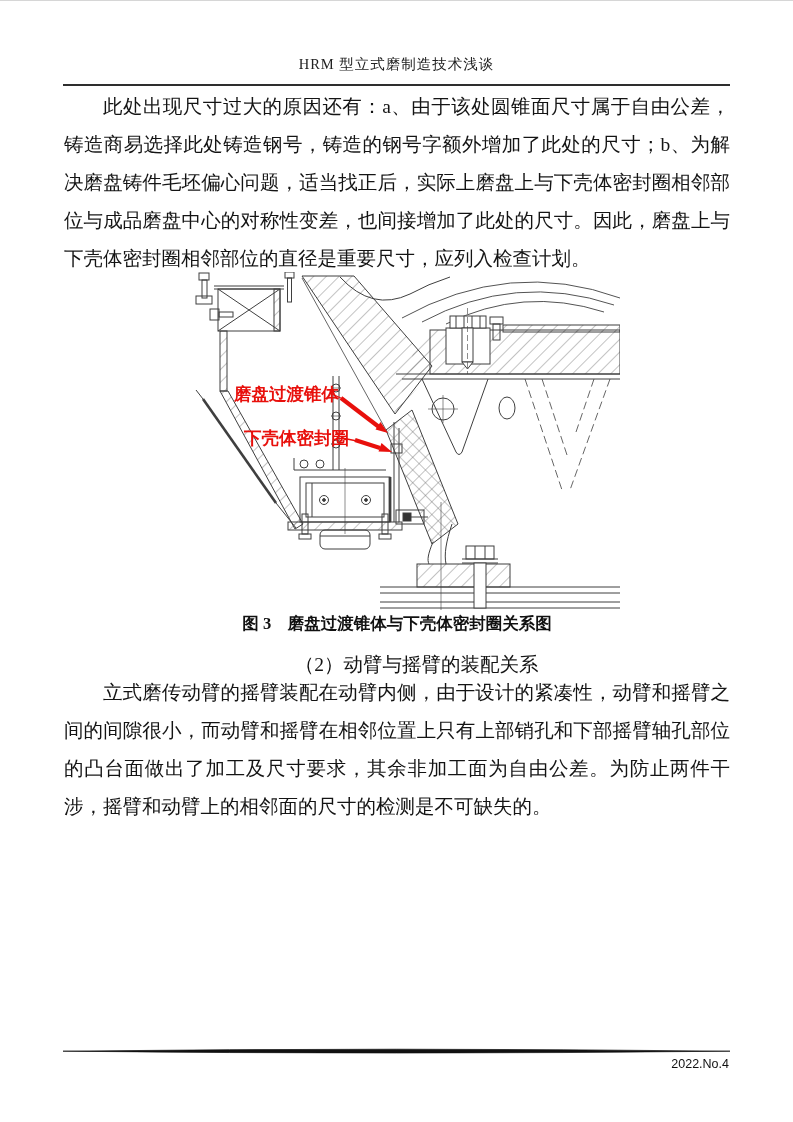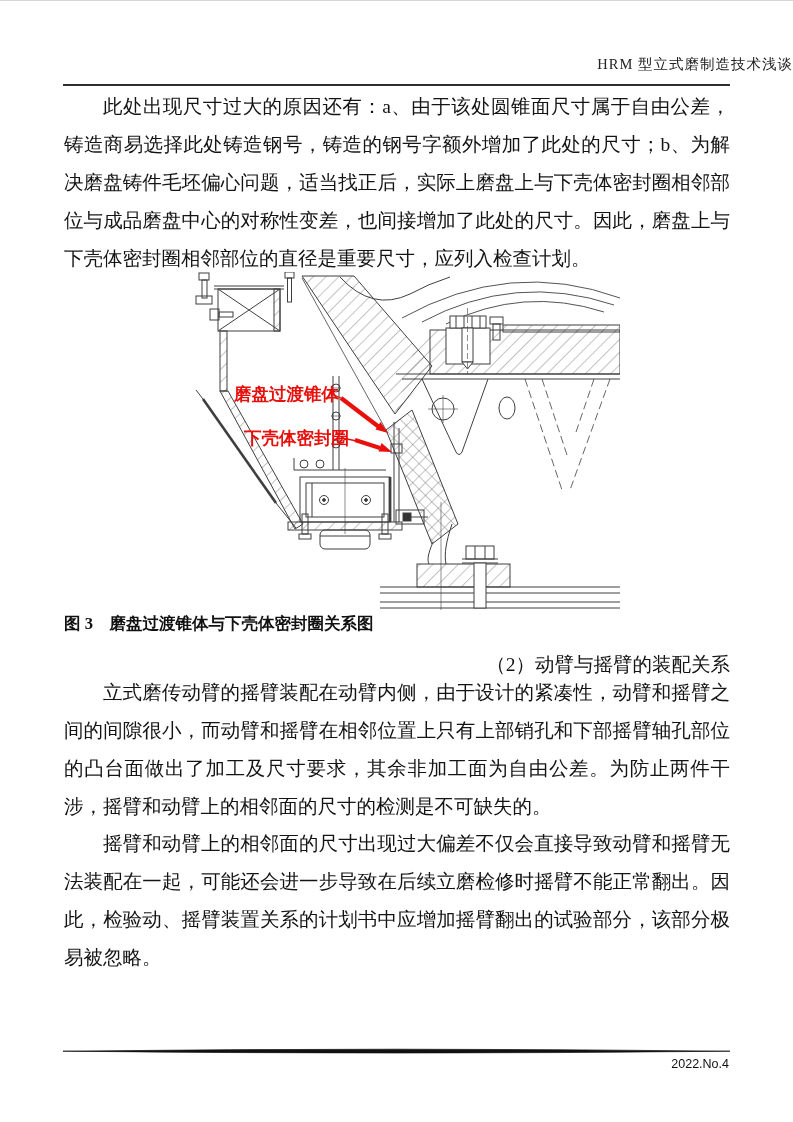--- a/index.html
+++ b/index.html
@@ -1,29 +1,29 @@
 <!DOCTYPE html>
 <html><head>
 <meta charset="utf-8">
 <style>
   html,body{margin:0;padding:0;background:#ffffff;}
   .page{position:relative;width:793px;height:1122px;background:#fff;overflow:hidden;
         font-family:"Liberation Serif","DejaVu Serif",serif;color:#151515;}
   .top-edge{position:absolute;top:0;left:0;width:793px;height:1px;background:#d6d6d6;}
-  .header-title{position:absolute;top:55px;left:0;width:793px;text-align:right;
+  .header-title{position:absolute;top:55px;left:0;width:793px;text-align:center;
         font-size:14.5px;letter-spacing:1px;color:#222;}
   .header-rule{position:absolute;top:84px;left:63px;width:667px;height:2px;background:#2e2e2e;}
   .para{position:absolute;left:64px;width:666px;font-size:19.5px;line-height:38px;
         text-align:justify;text-indent:2em;margin:0;color:#141414;}
   #p1{top:88px;}
-  #heading2{top:646px;text-align:right;}
+  #heading2{top:646px;text-align:center;}
   #p2{top:674px;}
   #p3{top:825px;}
   .fig{position:absolute;top:272px;left:190px;width:430px;height:340px;}
-  .fig-caption{position:absolute;top:613px;left:64px;width:666px;text-align:left;
+  .fig-caption{position:absolute;top:613px;left:64px;width:666px;text-align:center;
         font-weight:bold;font-size:16.5px;margin:0;color:#111;}
   .footer-rule{position:absolute;top:1048px;left:63px;width:667px;height:7px;}
   .footer-page{position:absolute;top:1057px;left:64px;width:666px;text-align:center;
         font-family:"Liberation Sans","DejaVu Sans",sans-serif;font-size:12.5px;color:#111;}
   .footer-issue{position:absolute;top:1057px;right:64px;
         font-family:"Liberation Sans","DejaVu Sans",sans-serif;font-size:12.5px;color:#111;text-align:right;}
   svg text.red-label{font-family:"Liberation Serif","DejaVu Serif",serif;font-weight:bold;}
 </style>
 </head>
 <body>
@@ -201,20 +201,19 @@
       <line x1="152" y1="166" x2="167" y2="169" stroke="#e8100c" stroke-width="1.3"></line>
       <line x1="165" y1="168" x2="190" y2="176" stroke="#e8100c" stroke-width="4.2"></line>
       <polygon points="202,180 188.5,179.5 191.5,171" fill="#e8100c"></polygon>
     </g>
   </svg>
 
   <p class="fig-caption">图 3　磨盘过渡锥体与下壳体密封圈关系图</p>
 
   <p class="para" id="heading2">（2）动臂与摇臂的装配关系</p>
   <p class="para" id="p2">立式磨传动臂的摇臂装配在动臂内侧，由于设计的紧凑性，动臂和摇臂之间的间隙很小，而动臂和摇臂在相邻位置上只有上部销孔和下部摇臂轴孔部位的凸台面做出了加工及尺寸要求，其余非加工面为自由公差。为防止两件干涉，摇臂和动臂上的相邻面的尺寸的检测是不可缺失的。</p>
-  <p class="para" id="p3">摇臂和动臂上的相邻面的尺寸出现过大偏差不仅会直接导致动臂和摇臂无法装配在一起，可能还会进一步导致在后续立磨检修时摇臂不能正常翻出。因此，检验动、摇臂装置关系的计划书中应增加摇臂翻出的试验部分，该部分极易被忽略。</p>
 
   <svg class="footer-rule" viewBox="0 0 667 7" preserveAspectRatio="none">
     <path d="M0,3.2 Q333,-0.8 667,3.2 Q333,6.8 0,3.2 Z" fill="#111" stroke="#111" stroke-width="0.7"></path>
   </svg>
   <div class="footer-issue">2022.No.4</div>
 
 </div>
 
 </body></html>

